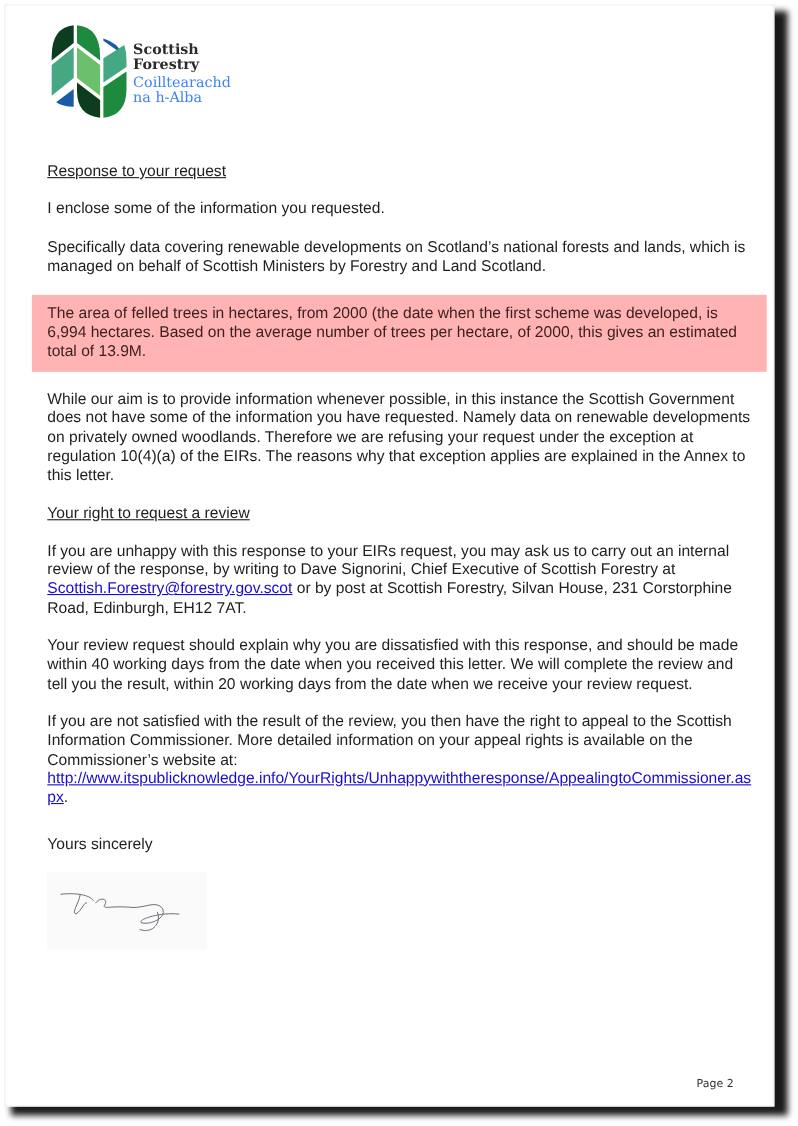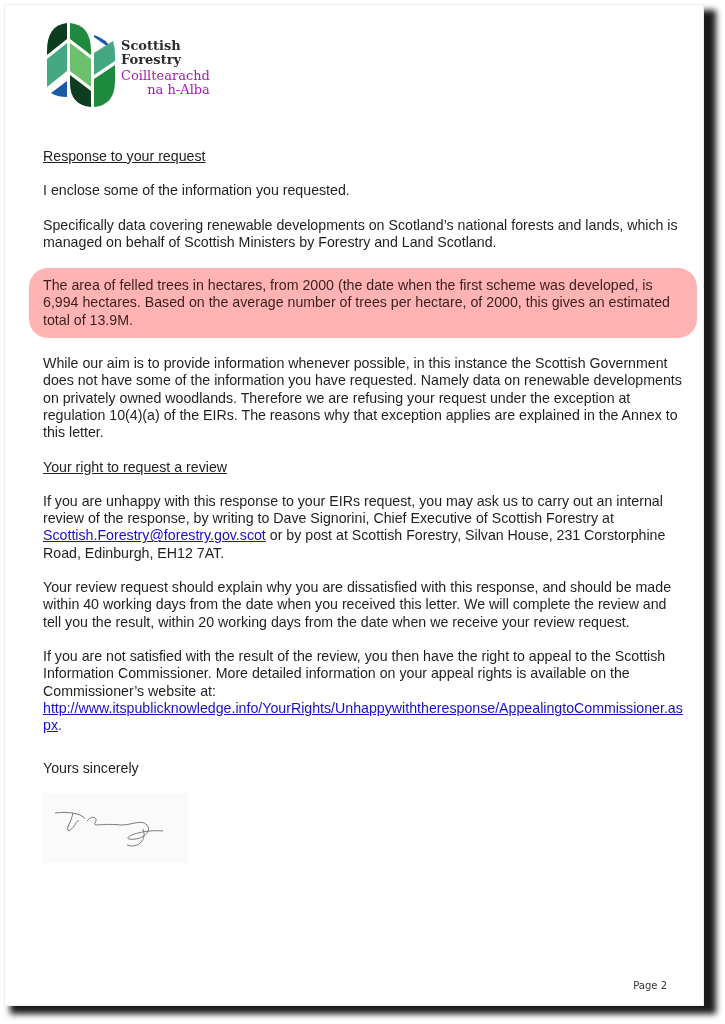--- a/index.html
+++ b/index.html
@@ -31,37 +31,36 @@
     width: 180px; height: 90px;
   }
   .logo svg { position: absolute; left: 0; top: 0; }
   .logo-text {
     position: absolute;
     left: 76px; top: 18px;
     font-family: "DejaVu Serif", serif;
     line-height: 14px;
   }
   .logo-en { font-size: 13px; font-weight: bold; color: #2b2b2b; }
-  .logo-gd { font-size: 13px; color: #a21caf; margin-top: 2px; text-align: right; }
+  .logo-gd { font-size: 13px; color: #3b82f6; margin-top: 2px; }
   .content {
     position: absolute;
     left: 38px; top: 143px;
     width: 640px;
     font-size: 14.2px;
     line-height: 17.3px;
     color: #1f1f1f;
   }
   .content p { margin: 0 0 17px 0; }
   .heading { text-decoration: underline; }
   .highlight {
     background: #ffb3b3;
     margin: 0 -14px 17px -14px !important;
     padding: 9px 14px 9px 14px;
     color: #3b1f1f;
-    border-radius: 19px;
   }
   a { color: #1a0dcc; }
   .signature {
     width: 145px; height: 70px;
     background: #fafafa;
     margin: -2px 0 2px 0;
   }
   .sign-name { margin: 0 !important; }
   .page-num {
     position: absolute;

